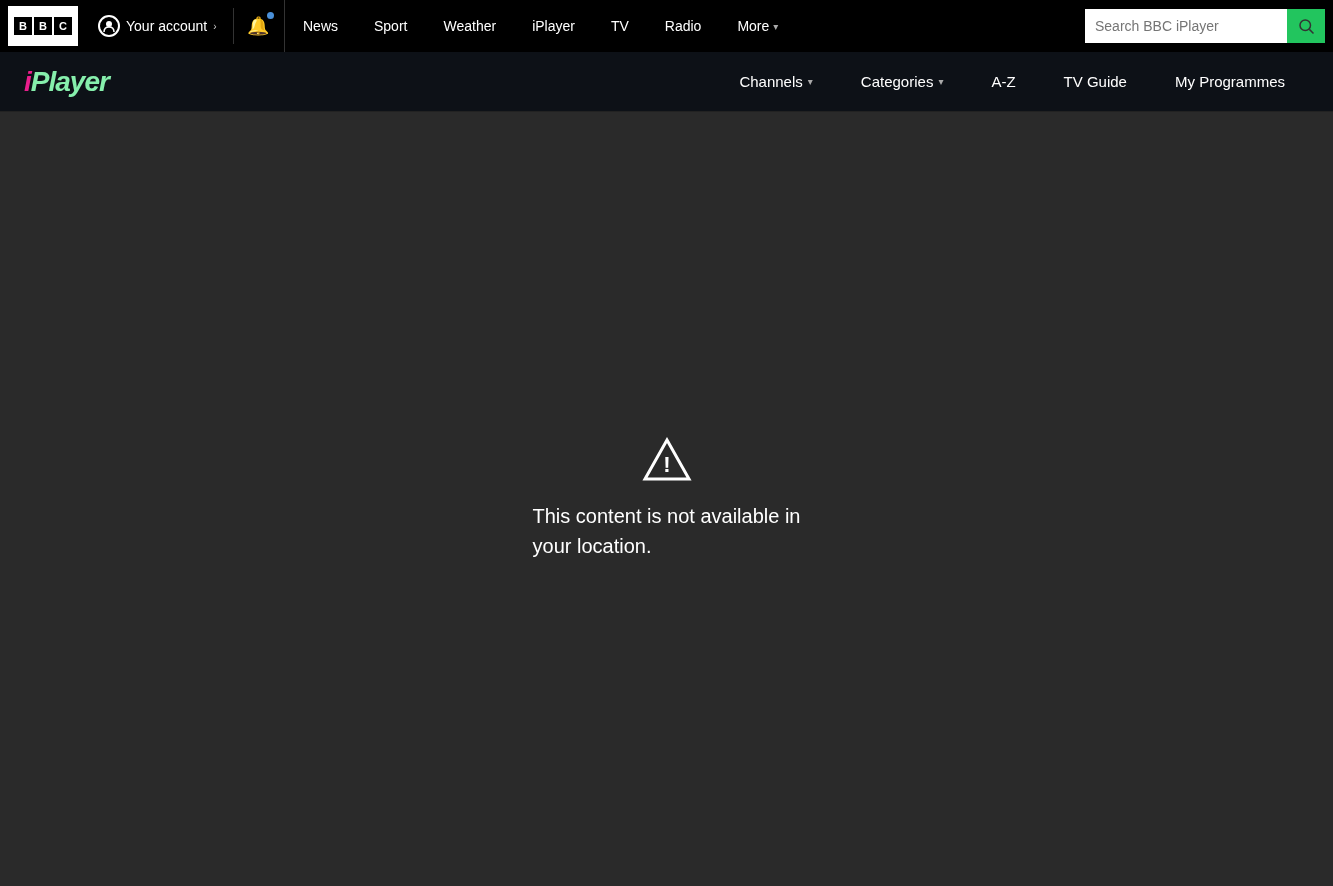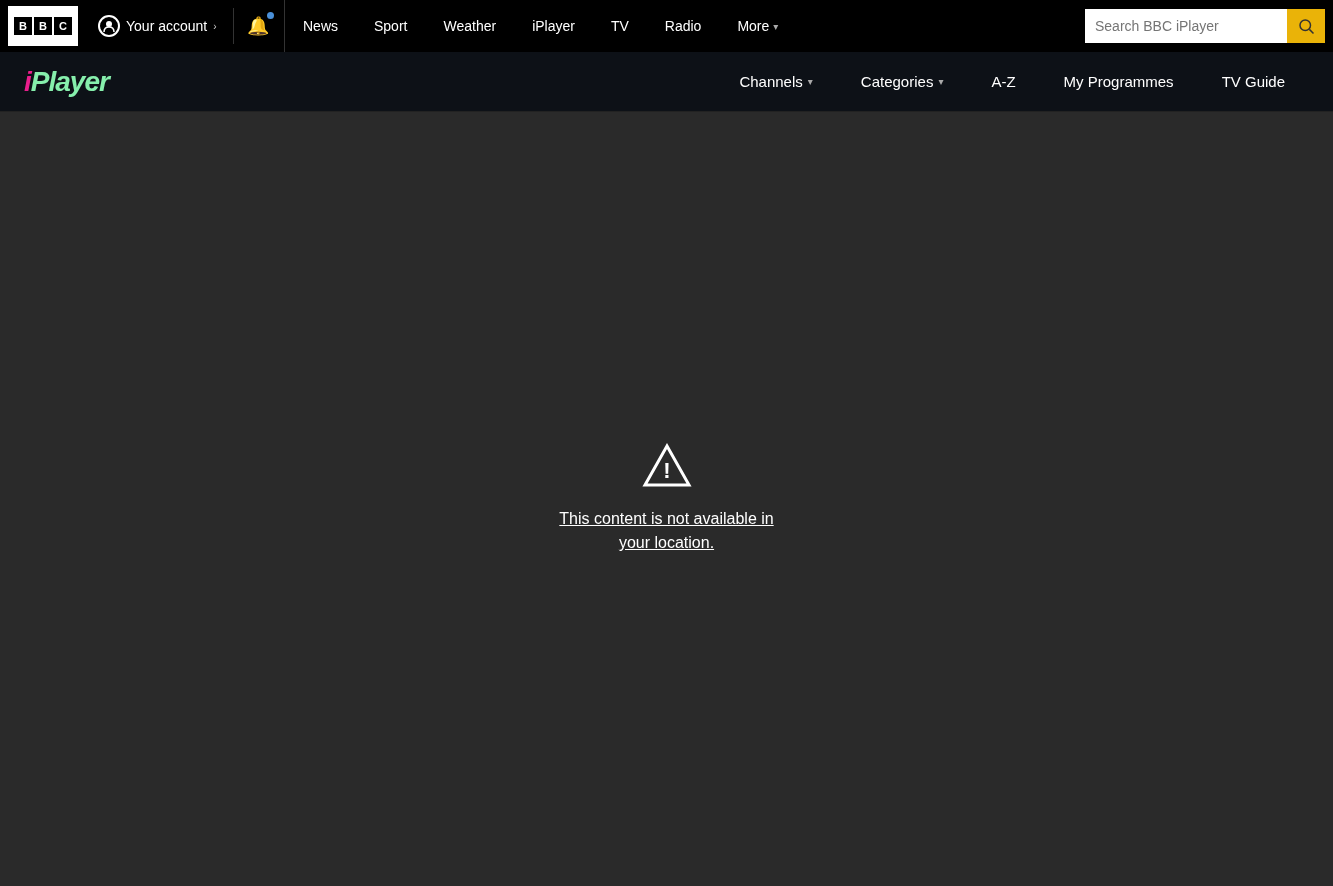--- a/index.html
+++ b/index.html
@@ -101,21 +101,21 @@
     .nav-more {
       display: flex;
       align-items: center;
       gap: 4px;
       text-align: right;
     }
     .search-box {
       margin-left: auto;
       display: flex;
       align-items: center;
-      background: #eab308;
+      background: #22c55e;
       height: 34px;
       width: 240px;
       flex-shrink: 0;
     }
     .search-input {
       border: none;
       outline: none;
       width: 100%;
       height: 100%;
       padding: 0 10px;
@@ -199,24 +199,22 @@
       flex-direction: column;
       align-items: center;
       gap: 20px;
     }
     .warning-triangle {
       width: 50px;
       height: 44px;
     }
     .error-text {
       color: #fff;
-      font-size: 16px;
-      text-align: center;
+      font-size: 20px;
       line-height: 1.5;
-      text-decoration: underline;
     }
   </style>
 </head>
 <body>
 
 <nav class="bbc-nav">
   <div class="bbc-logo">
     <div class="bbc-logo-inner">
       <div class="bbc-logo-box">B</div>
       <div class="bbc-logo-box">B</div>
@@ -287,24 +285,24 @@
       <span class="dropdown-arrow">▾</span>
     </a>
     <a class="iplayer-nav-item">
       <span>Categories</span>
       <span class="dropdown-arrow">▾</span>
     </a>
     <a class="iplayer-nav-item">
       <span>A-Z</span>
     </a>
     <a class="iplayer-nav-item">
+      <span>TV Guide</span>
+    </a>
+    <a class="iplayer-nav-item">
       <span>My Programmes</span>
-    </a>
-    <a class="iplayer-nav-item">
-      <span>TV Guide</span>
     </a>
   </nav>
 </header>
 
 <main class="main-content">
   <div class="error-container">
     <svg class="warning-triangle" viewBox="0 0 50 44" fill="none">
       <path d="M25 3L47 42H3L25 3Z" stroke="white" stroke-width="3" fill="none"></path>
       <text x="25" y="35" text-anchor="middle" font-size="22" fill="white" font-weight="bold">!</text>
     </svg>

